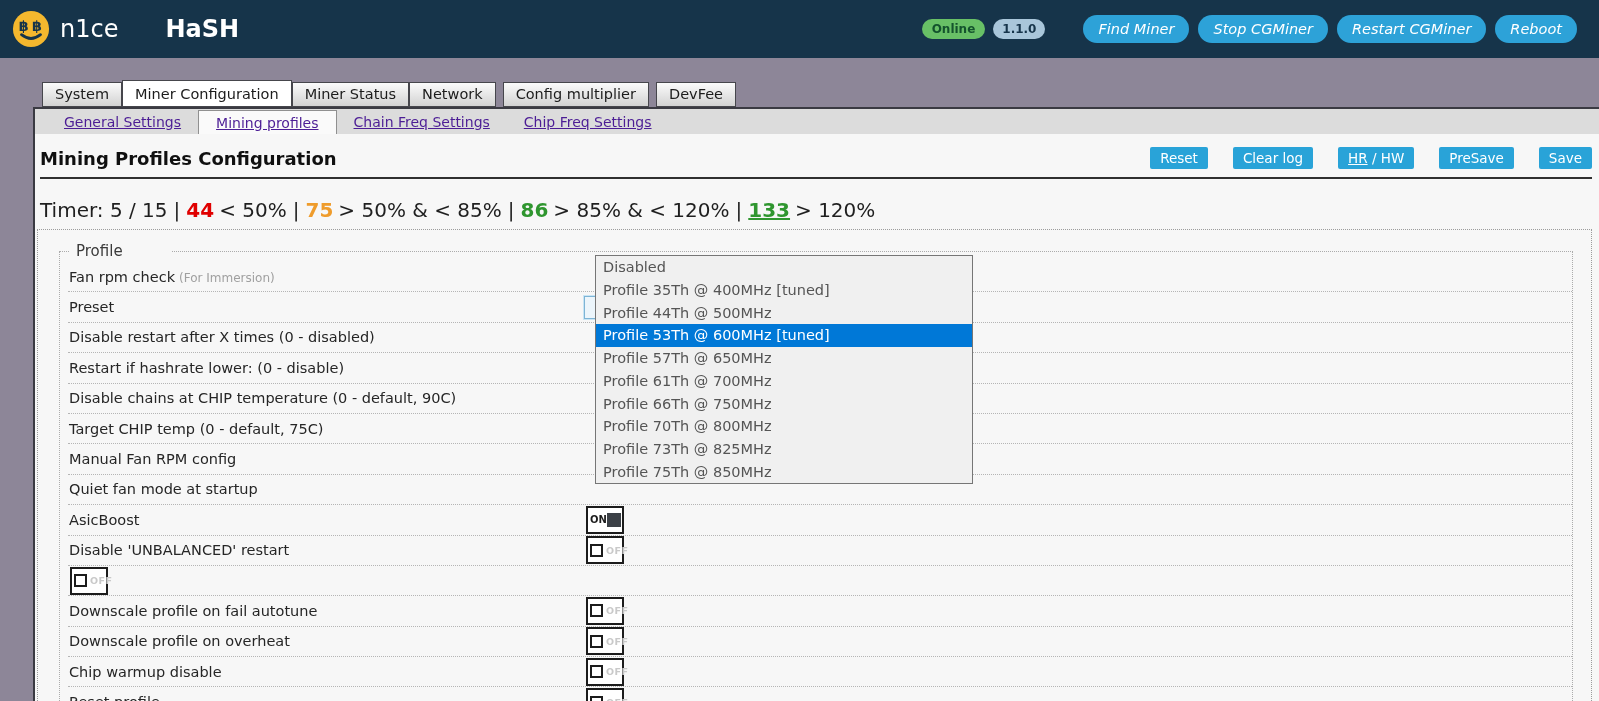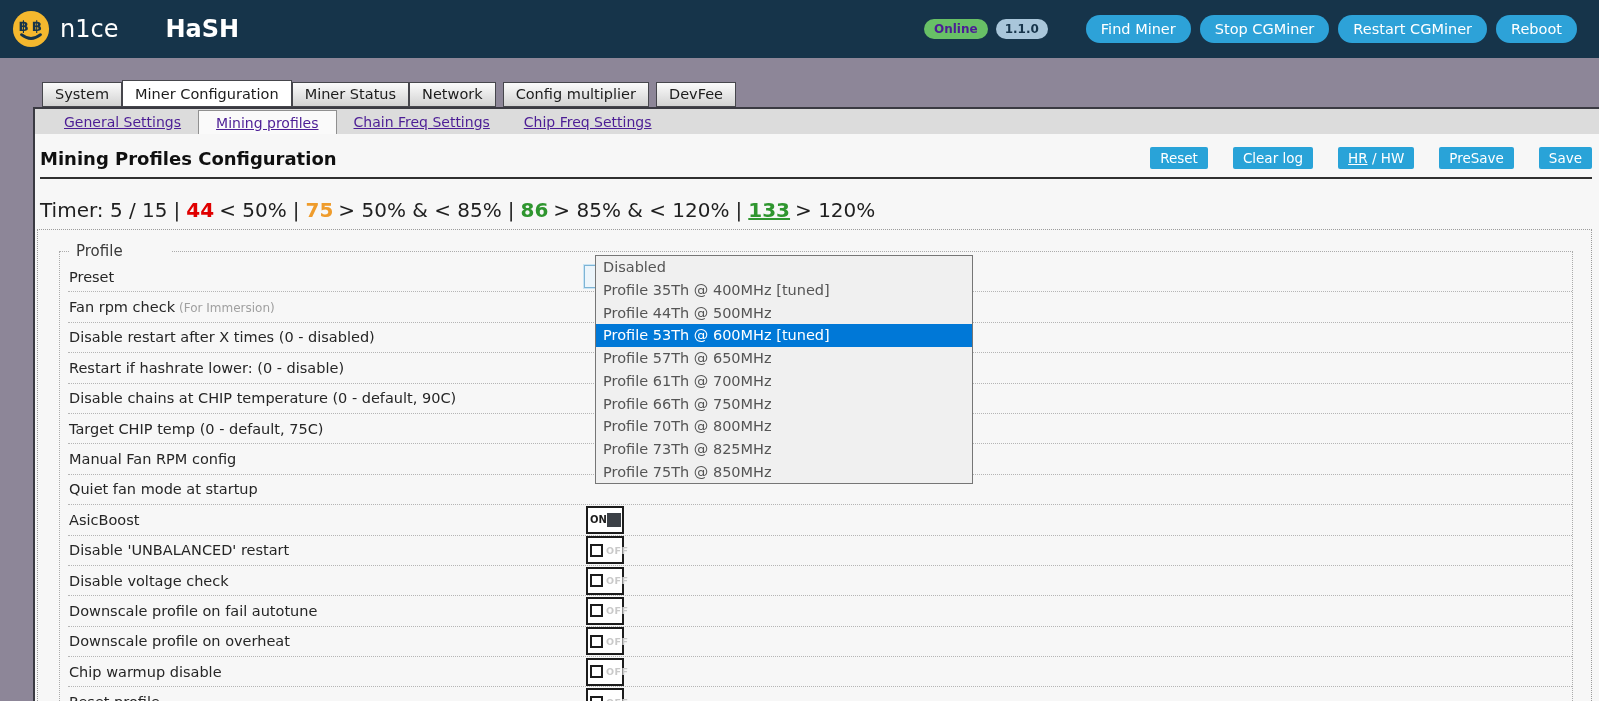--- a/index.html
+++ b/index.html
@@ -10,24 +10,24 @@
     font-family: "DejaVu Sans", "Liberation Sans", sans-serif;
   }
   
   .header { height:58px; background:#16344a; display:flex; align-items:center; padding:0 22px 0 12px; }
   .logo { display:flex; align-items:center; gap:10px; }
   .logo-text { font-size:24px; color:#fff; }
   .logo-text .lt1 { font-weight:normal; }
   .logo-text .lt2 { font-weight:bold;margin-left:47px; }
   .header-right { margin-left:auto; display:flex; align-items:center; }
   .badge { font-size:12px; font-weight:bold; border-radius:10px; padding:3px 10px; }
-  .badge.online { background:#68c066; color:#4c1d95;text-align:right; }
+  .badge.online { background:#68c066; color:#14532d;text-align:right; }
   .badge.version { background:#a9c6da; color:#16344a; margin-left:8px; padding:3px 9px; }
   .header-buttons { display:flex; gap:9px; margin-left:38px; }
-  .hbtn { background:#2da2d8; color:#fff; font-size:14.5px; padding:6px 15px; border-radius:15px; cursor:pointer; white-space:nowrap; }
+  .hbtn { background:#2da2d8; color:#fff; font-size:14.5px; padding:6px 15px; border-radius:15px; cursor:pointer; white-space:nowrap;font-style:italic; }
   
   .tabs { margin:22px 0 0 42px; display:flex; gap:0; align-items:flex-end; position:relative; z-index:2; }
   .tab { background:linear-gradient(#fbfbfb,#d2d2d2); border:1px solid #46464c; padding:3px 12px 4px; font-size:14.5px; color:#1c1c1c; cursor:pointer; white-space:nowrap; }
   .tab.active { background:#fff; padding-top:5px; }
   .tab:nth-child(5), .tab:nth-child(6) { margin-left:7px; }
   
   .panel { margin-left:33px; border-left:2px solid #3a3a42; border-top:2px solid #3a3a42; background:#f7f7f7; min-height:598px; position:relative; z-index:1; }
   .subtabs { height:25px; background:#dcdcdc; display:flex; align-items:stretch; padding-left:12px; }
   .subtab { display:flex; align-items:center; padding:0 17px; font-size:14px; color:#4c1d95; cursor:pointer; white-space:nowrap;text-decoration:underline; }
   .subtab.active { background:#fafafa; border:1px solid #909090; border-bottom:none; margin-top:1px; }
@@ -118,28 +118,28 @@
           <div class="abtn">Save</div>
         </div>
     </div>
     <div class="hr"></div>
     <div class="timer" id="timer-line"><span class="t-prefix">Timer: 5 / 15</span><span class="t-sep">|</span><span class="t-val" style="color: rgb(224, 0, 0);">44</span><span class="t-txt">&lt; 50%</span><span class="t-sep">|</span><span class="t-val" style="color: rgb(239, 156, 44);">75</span><span class="t-txt">&gt; 50% &amp; &lt; 85%</span><span class="t-sep">|</span><span class="t-val" style="color: rgb(47, 150, 47);">86</span><span class="t-txt">&gt; 85% &amp; &lt; 120%</span><span class="t-sep">|</span><span class="t-val u" style="color: rgb(47, 150, 47);">133</span><span class="t-txt">&gt; 120%</span></div>
     <div class="outer-box">
       <fieldset class="profile-fs">
         <legend>Profile</legend>
         <div id="rows">
             <div class="row">
+              <div class="row-label"><span>Fan rpm check</span><span class="hint">(For Immersion)</span></div>
+              <div class="row-ctl"></div>
+            </div>
+            <div class="row">
               <div class="row-label"><span>Preset</span></div>
               <div class="row-ctl">
                 <div class="preset-select">Profile 53Th @ 600MHz [tuned]</div>
               </div>
-            </div>
-            <div class="row">
-              <div class="row-label"><span>Fan rpm check</span><span class="hint">(For Immersion)</span></div>
-              <div class="row-ctl"></div>
             </div>
             <div class="row">
               <div class="row-label"><span>Disable restart after X times (0 - disabled)</span></div>
               <div class="row-ctl"></div>
             </div>
             <div class="row">
               <div class="row-label"><span>Restart if hashrate lower: (0 - disable)</span></div>
               <div class="row-ctl"></div>
             </div>
             <div class="row">
@@ -170,21 +170,20 @@
             <div class="row">
               <div class="row-label"><span>Disable 'UNBALANCED' restart</span></div>
               <div class="row-ctl">
                 <div class="toggle off">
                   <span class="knob"></span>
                   <span class="t-label">OFF</span>
                 </div>
               </div>
             </div>
             <div class="row">
-              <div class="row-label"><span>Disable voltage check</span></div>
               <div class="row-ctl">
                 <div class="toggle off">
                   <span class="knob"></span>
                   <span class="t-label">OFF</span>
                 </div>
               </div>
             </div>
             <div class="row">
               <div class="row-label"><span>Downscale profile on fail autotune</span></div>
               <div class="row-ctl">

